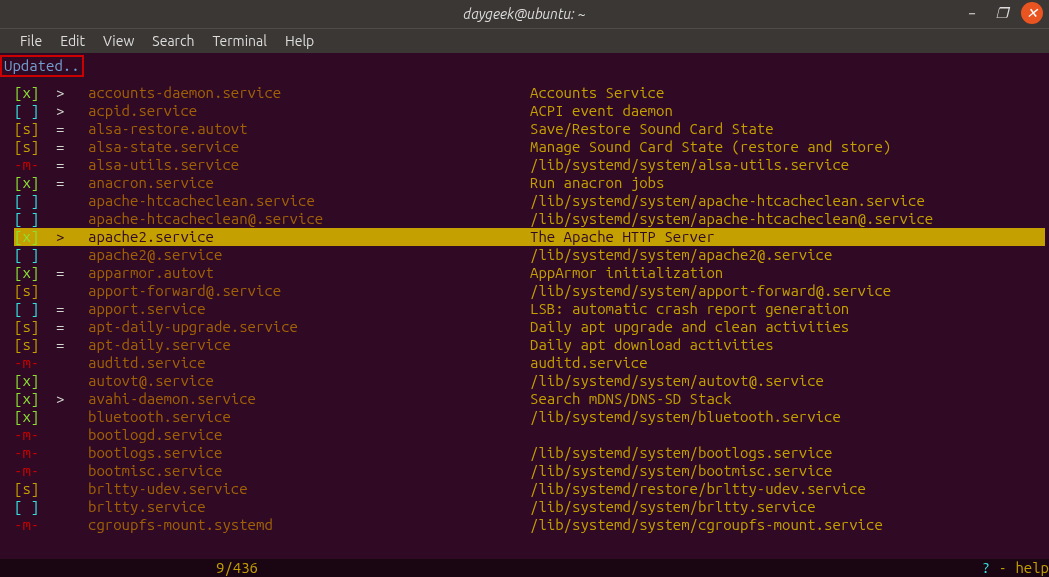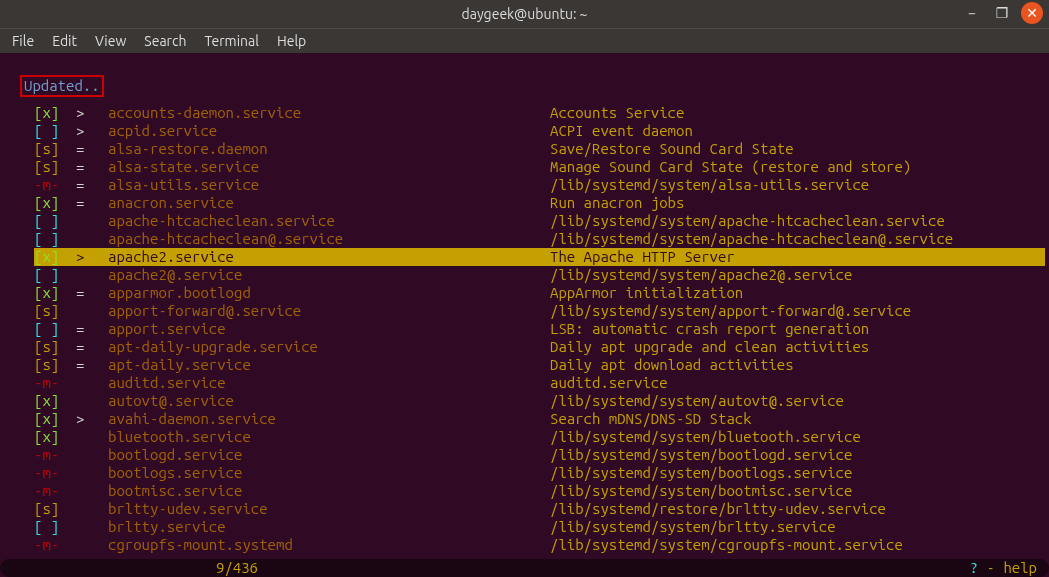--- a/index.html
+++ b/index.html
@@ -16,20 +16,21 @@
     .titlebar {
       background: #3b3735;
       height: 28px;
       display: flex;
       align-items: center;
       justify-content: center;
       position: relative;
       color: #ddd;
       font-family: "Ubuntu", sans-serif;
       font-size: 14px;
+      font-style: italic;
     }
     .titlebar .window-controls {
       position: absolute;
       right: 6px;
       top: 2px;
       display: flex;
       gap: 8px;
       align-items: center;
     }
     .win-btn {
@@ -40,31 +41,30 @@
       justify-content: center;
       color: #ddd;
       border-radius: 50%;
     }
     .win-btn.close { background: #e95420; color: #fff; }
     .menubar {
       background: #3b3735;
       height: 25px;
       display: flex;
       align-items: center;
-      padding-left: 12px;
+      padding-left: 20px;
       color: #ddd;
       font-family: "Ubuntu", sans-serif;
       font-size: 14px;
       gap: 18px;
       border-top: 1px solid #4f4b48;
     }
     .menubar span { cursor: pointer; }
     .terminal {
-      padding: 2px 4px 0 20px;
-      margin-top: 20px;
+      padding: 2px 4px 0 0;
     }
     .status-updated {
       display: inline-block;
       color: #729fcf;
       border: 2px solid #cc0000;
       padding: 0 2px;
       margin-bottom: 1px;
     }
     .rows { padding-left: 14px; padding-top: 6px; }
     .row {
@@ -94,28 +94,27 @@
       position: absolute;
       bottom: 0;
       left: 0;
       right: 0;
       background: #1a0512;
       height: 18px;
       display: flex;
       align-items: center;
       color: #c4a000;
       font-size: 15px;
-      border-radius: 9px;
     }
     .bottom-pos {
       margin-left: 216px;
     }
     .bottom-help {
       position: absolute;
-      right: 12px;
+      right: 0;
     }
     .bottom-q { color: #34e2e2; }
   </style>
 </head>
 <body>
 
 <div class="titlebar">
   <span>daygeek@ubuntu: ~</span>
   <div class="window-controls">
     <div class="win-btn">
@@ -137,38 +136,38 @@
   <span>Search</span>
   <span>Terminal</span>
   <span>Help</span>
 </div>
 
 <div class="terminal">
   <span class="status-updated">Updated..</span>
   <div class="rows" id="rows">
       <div class="row"><span class="col-sel sel-green">[x]</span><span class="col-mark mark-white">&gt;</span><span class="col-name">accounts-daemon.service</span><span class="col-desc desc-yellow">Accounts Service</span></div>
       <div class="row"><span class="col-sel sel-cyan">[ ]</span><span class="col-mark mark-white">&gt;</span><span class="col-name">acpid.service</span><span class="col-desc desc-yellow">ACPI event daemon</span></div>
-      <div class="row"><span class="col-sel sel-beige">[s]</span><span class="col-mark mark-white">=</span><span class="col-name">alsa-restore.daemon</span><span class="col-desc desc-yellow">Save/Restore Sound Card State</span></div>
+      <div class="row"><span class="col-sel sel-beige">[s]</span><span class="col-mark mark-white">=</span><span class="col-name">alsa-restore.autovt</span><span class="col-desc desc-yellow">Save/Restore Sound Card State</span></div>
       <div class="row"><span class="col-sel sel-beige">[s]</span><span class="col-mark mark-white">=</span><span class="col-name">alsa-state.service</span><span class="col-desc desc-yellow">Manage Sound Card State (restore and store)</span></div>
       <div class="row"><span class="col-sel sel-red">-m-</span><span class="col-mark mark-white">=</span><span class="col-name">alsa-utils.service</span><span class="col-desc desc-yellow">/lib/systemd/system/alsa-utils.service</span></div>
       <div class="row"><span class="col-sel sel-green">[x]</span><span class="col-mark mark-white">=</span><span class="col-name">anacron.service</span><span class="col-desc desc-yellow">Run anacron jobs</span></div>
       <div class="row"><span class="col-sel sel-cyan">[ ]</span><span class="col-mark mark-white"></span><span class="col-name">apache-htcacheclean.service</span><span class="col-desc desc-yellow">/lib/systemd/system/apache-htcacheclean.service</span></div>
       <div class="row"><span class="col-sel sel-cyan">[ ]</span><span class="col-mark mark-white"></span><span class="col-name">apache-htcacheclean@.service</span><span class="col-desc desc-yellow">/lib/systemd/system/apache-htcacheclean@.service</span></div>
       <div class="row highlight"><span class="col-sel sel-text">[x]</span><span class="col-mark mark-white">&gt;</span><span class="col-name">apache2.service</span><span class="col-desc desc-yellow">The Apache HTTP Server</span></div>
       <div class="row"><span class="col-sel sel-cyan">[ ]</span><span class="col-mark mark-white"></span><span class="col-name">apache2@.service</span><span class="col-desc desc-yellow">/lib/systemd/system/apache2@.service</span></div>
-      <div class="row"><span class="col-sel sel-green">[x]</span><span class="col-mark mark-white">=</span><span class="col-name">apparmor.bootlogd</span><span class="col-desc desc-yellow">AppArmor initialization</span></div>
+      <div class="row"><span class="col-sel sel-green">[x]</span><span class="col-mark mark-white">=</span><span class="col-name">apparmor.autovt</span><span class="col-desc desc-yellow">AppArmor initialization</span></div>
       <div class="row"><span class="col-sel sel-beige">[s]</span><span class="col-mark mark-white"></span><span class="col-name">apport-forward@.service</span><span class="col-desc desc-yellow">/lib/systemd/system/apport-forward@.service</span></div>
       <div class="row"><span class="col-sel sel-cyan">[ ]</span><span class="col-mark mark-white">=</span><span class="col-name">apport.service</span><span class="col-desc desc-yellow">LSB: automatic crash report generation</span></div>
       <div class="row"><span class="col-sel sel-beige">[s]</span><span class="col-mark mark-white">=</span><span class="col-name">apt-daily-upgrade.service</span><span class="col-desc desc-yellow">Daily apt upgrade and clean activities</span></div>
       <div class="row"><span class="col-sel sel-beige">[s]</span><span class="col-mark mark-white">=</span><span class="col-name">apt-daily.service</span><span class="col-desc desc-yellow">Daily apt download activities</span></div>
       <div class="row"><span class="col-sel sel-red">-m-</span><span class="col-mark mark-white"></span><span class="col-name">auditd.service</span><span class="col-desc desc-yellow">auditd.service</span></div>
       <div class="row"><span class="col-sel sel-green">[x]</span><span class="col-mark mark-white"></span><span class="col-name">autovt@.service</span><span class="col-desc desc-yellow">/lib/systemd/system/autovt@.service</span></div>
       <div class="row"><span class="col-sel sel-green">[x]</span><span class="col-mark mark-white">&gt;</span><span class="col-name">avahi-daemon.service</span><span class="col-desc desc-yellow">Search mDNS/DNS-SD Stack</span></div>
       <div class="row"><span class="col-sel sel-green">[x]</span><span class="col-mark mark-white"></span><span class="col-name">bluetooth.service</span><span class="col-desc desc-yellow">/lib/systemd/system/bluetooth.service</span></div>
-      <div class="row"><span class="col-sel sel-red">-m-</span><span class="col-mark mark-white"></span><span class="col-name">bootlogd.service</span><span class="col-desc desc-yellow">/lib/systemd/system/bootlogd.service</span></div>
+      <div class="row"><span class="col-sel sel-red">-m-</span><span class="col-mark mark-white"></span><span class="col-name">bootlogd.service</span></div>
       <div class="row"><span class="col-sel sel-red">-m-</span><span class="col-mark mark-white"></span><span class="col-name">bootlogs.service</span><span class="col-desc desc-yellow">/lib/systemd/system/bootlogs.service</span></div>
       <div class="row"><span class="col-sel sel-red">-m-</span><span class="col-mark mark-white"></span><span class="col-name">bootmisc.service</span><span class="col-desc desc-yellow">/lib/systemd/system/bootmisc.service</span></div>
       <div class="row"><span class="col-sel sel-beige">[s]</span><span class="col-mark mark-white"></span><span class="col-name">brltty-udev.service</span><span class="col-desc desc-yellow">/lib/systemd/restore/brltty-udev.service</span></div>
       <div class="row"><span class="col-sel sel-cyan">[ ]</span><span class="col-mark mark-white"></span><span class="col-name">brltty.service</span><span class="col-desc desc-yellow">/lib/systemd/system/brltty.service</span></div>
       <div class="row"><span class="col-sel sel-red">-m-</span><span class="col-mark mark-white"></span><span class="col-name">cgroupfs-mount.systemd</span><span class="col-desc desc-yellow">/lib/systemd/system/cgroupfs-mount.service</span></div>
     </div>
 </div>
 
 <div class="bottombar">
   <span class="bottom-pos">9/436</span>

